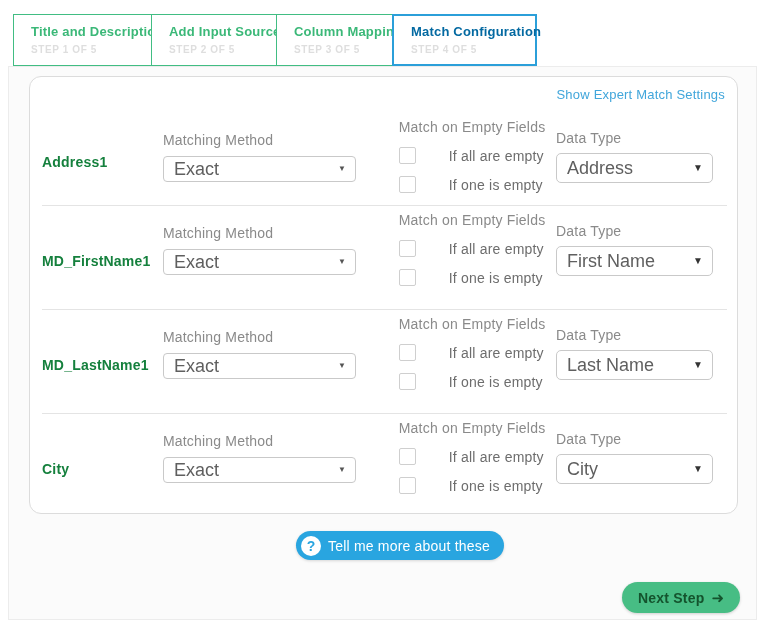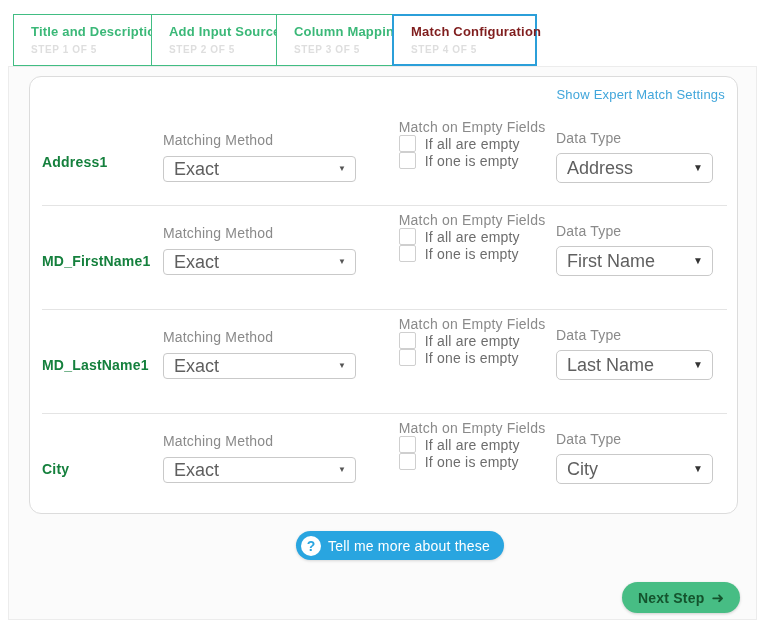--- a/index.html
+++ b/index.html
@@ -17,21 +17,21 @@
     height:52px; background:#ffffff; border:1px solid #41bd83;
     padding:9px 16px 0 17px; cursor:pointer;
   }
   .tab + .tab { margin-left:-1px; }
   .tab .tab-title { font-size:13px; font-weight:bold; color:#3bb878; letter-spacing:.2px; white-space:nowrap; }
   .tab .tab-step { font-size:10px; font-weight:bold; color:#dedede; letter-spacing:.6px; margin-top:5px; text-transform:uppercase; }
   .tab.t1 { width:139px; }
   .tab.t2 { width:126px; }
   .tab.t3 { width:117px; }
   .tab.t4 { width:145px; border:2px solid #2b9fd9; padding-top:8px; z-index:2; }
-  .tab.t4 .tab-title { color:#7f1d1d; }
+  .tab.t4 .tab-title { color:#0369a1; }
   .tab.t5 { width:130px; border:none; background:transparent; padding-top:10px; }
 
   
   .card {
     position:absolute; left:8px; top:66px; width:749px; height:554px;
     background:#fbfbfb; border:1px solid #ececec;
   }
 
   
   .panel {
@@ -57,21 +57,21 @@
   .select-box {
     margin-top:8px; width:193px; height:26px;
     border:1px solid #c9c9c9; border-radius:4px; background:#fff;
     display:flex; align-items:center; justify-content:space-between;
     padding:0 9px 0 10px; cursor:pointer;
   }
   .select-box .sel-text { font-size:18px; color:#5f5f5f; }
   .select-box .sel-arrow { font-size:8px; color:#555; line-height:1; }
 
   .col-empty { width:160px; }
-  .checkbox-line { display:flex; align-items:center; margin-top:0; }
+  .checkbox-line { display:flex; align-items:center; margin-top:12px;gap:24px; }
   .checkbox {
     width:17px; height:17px; border:1px solid #cfcfcf; border-radius:2px;
     background:#fff; cursor:pointer; flex:0 0 auto;
   }
   .checkbox-label { font-size:14px; color:#6d6d6d; margin-left:9px; letter-spacing:.2px; }
 
   .col-datatype { width:174px; padding-top:11px; }
   .select-box.datatype { width:157px; height:30px; margin-top:7px; border-radius:5px; }
   .select-box.datatype .sel-arrow { font-size:10px; color:#333; }
 

